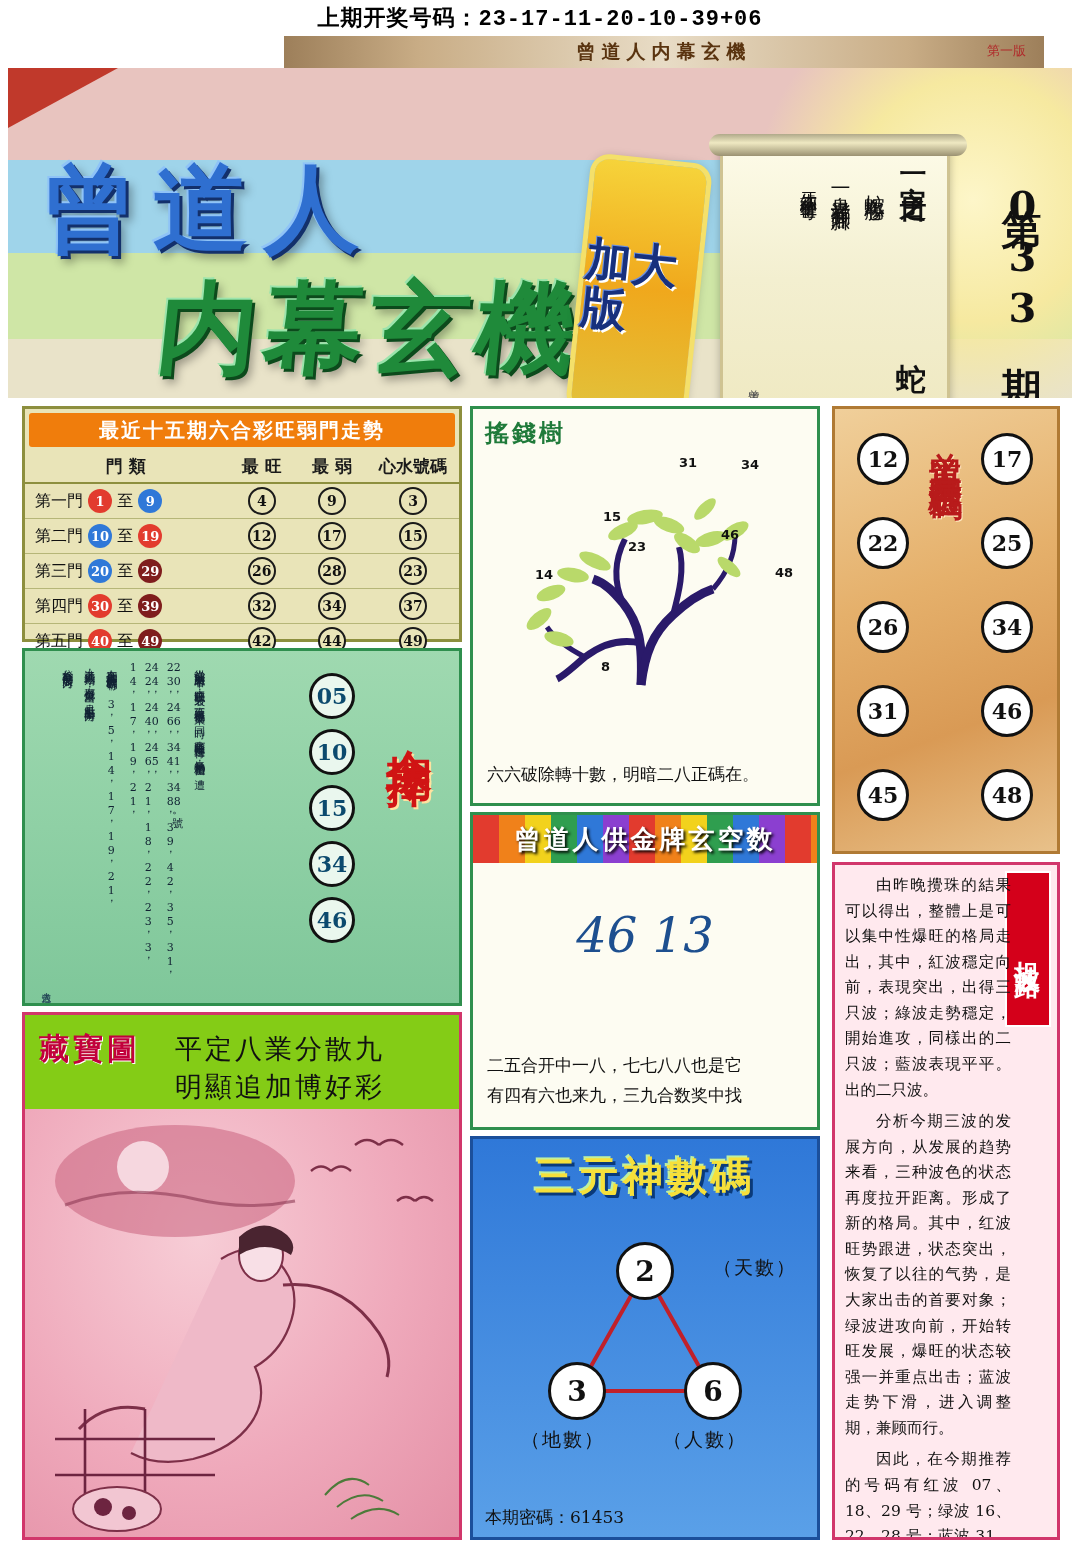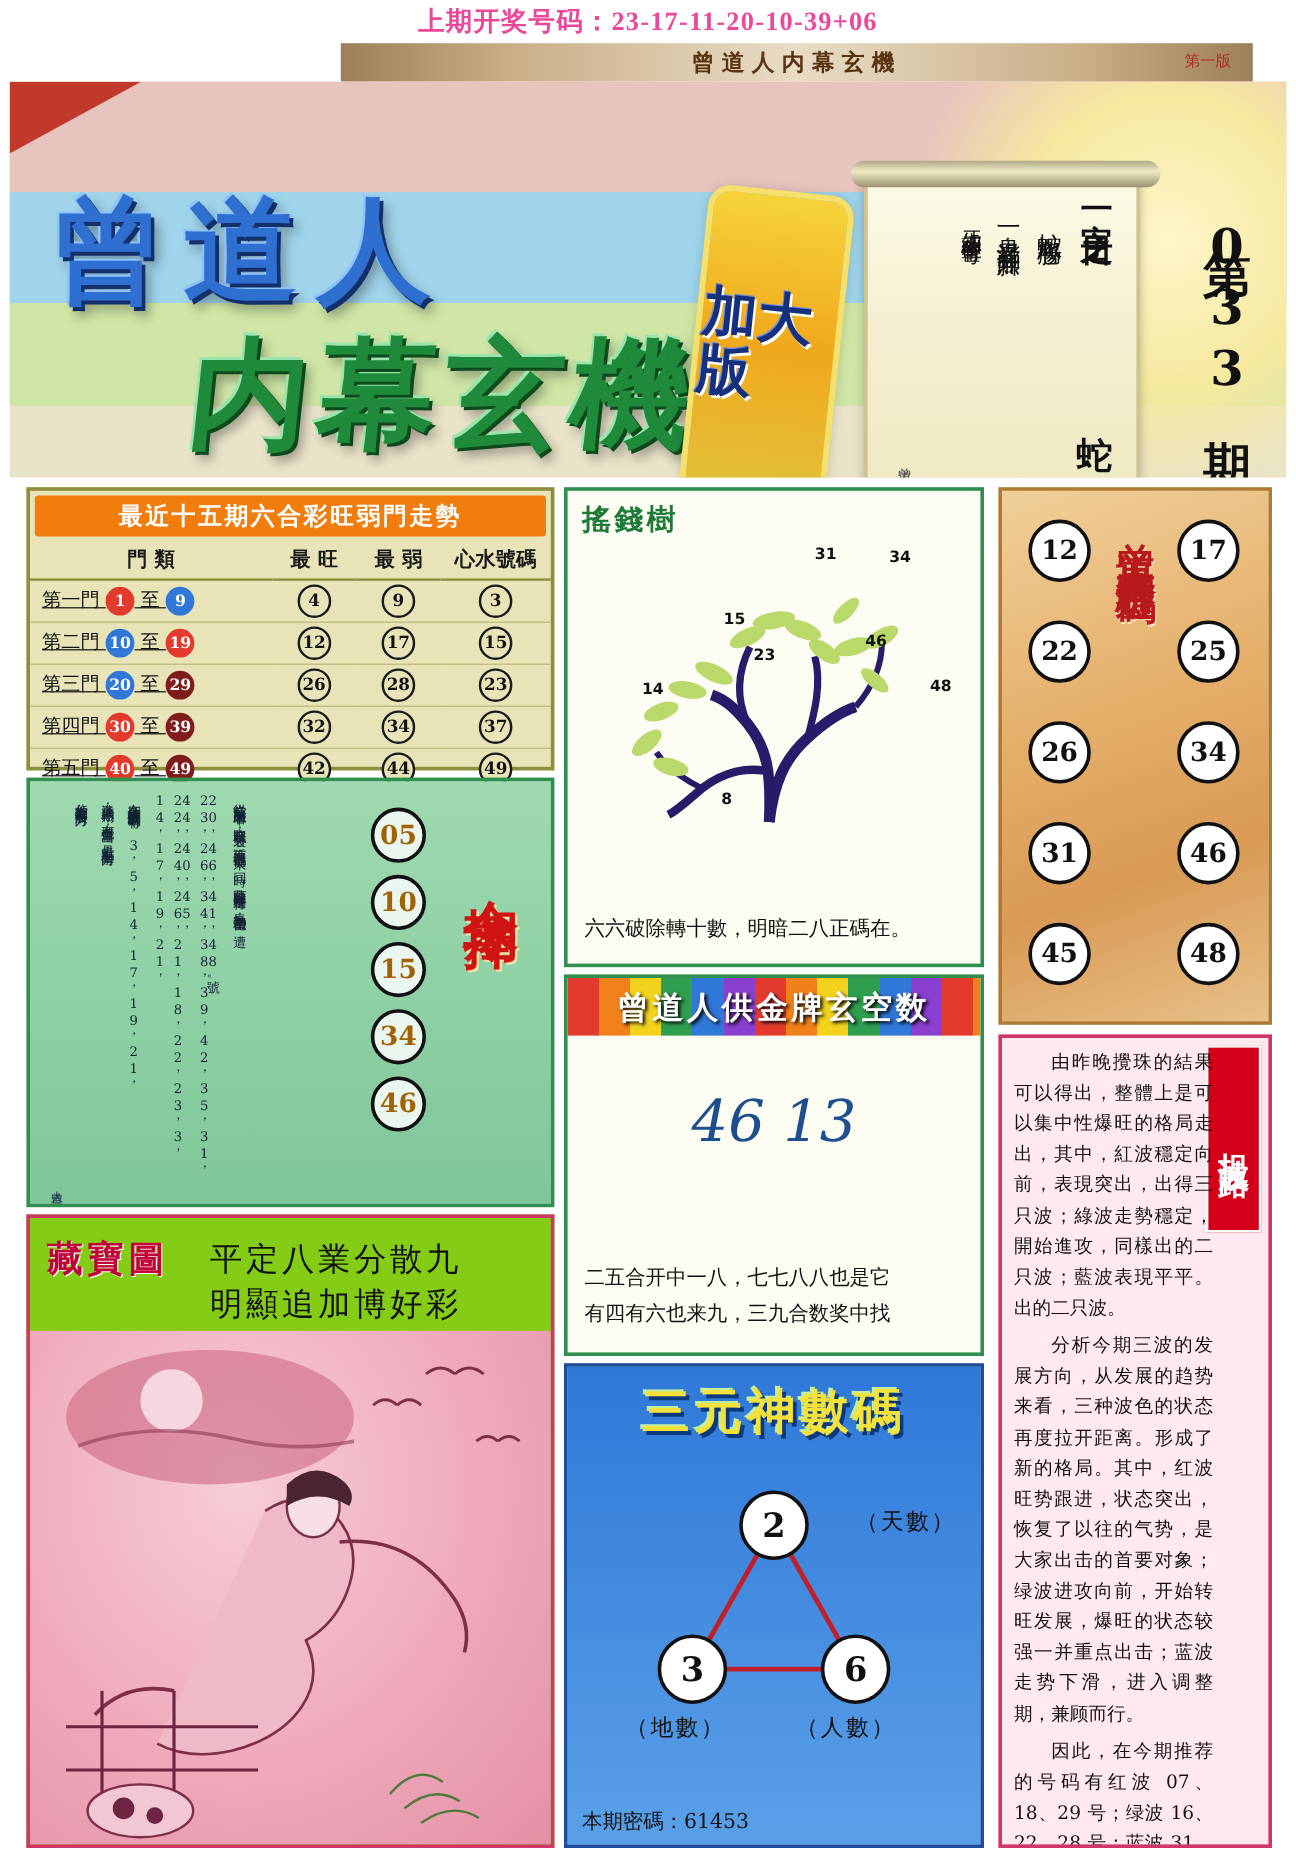--- a/index.html
+++ b/index.html
@@ -15,23 +15,23 @@
     position:absolute; left:0; top:0; width:1080px; height:1553px;
     background:#ffffff;
   }
   
   .topbar {
     position:absolute; left:0; top:0; width:1080px; height:36px;
     background:#ffffff;
     display:flex; align-items:center; justify-content:center;
   }
   .topbar .txt {
-    font-size:22px; font-weight:bold; color:#ec4899;
+    font-size:22px; font-weight:bold; color:#000000;
     letter-spacing:1px;
-    font-family:Liberation Serif, serif;
+    font-family:Liberation Mono, monospace;
   }
   
   .mast-band {
     position:absolute; left:0; top:36px; width:915px; height:32px;
     background:#ffffff;
   }
   .mast-band .inner {
     position:absolute; left:284px; top:0; width:760px; height:32px;
     background:linear-gradient(90deg,#9d7f5a 0%, #c9ad86 18%, #e8dcc6 50%, #c9ad86 82%, #9d7f5a 100%);
     display:flex; align-items:center; justify-content:center;
@@ -140,21 +140,21 @@
     font-family:"DejaVu Serif", serif; letter-spacing:2px;
     border-radius:3px;
   }
   #trend table { width:100%; border-collapse:collapse; font-family:"DejaVu Serif", serif;}
   #trend th {
     font-size:17px; color:#1a1a1a; padding:4px 0; font-weight:bold;
     border-bottom:2px solid #8d8f3e;
   }
   #trend td {
     text-align:center; font-size:16px; padding:3px 12px;
-    border-bottom:1px solid #b6b678; color:#111;text-decoration:underline;
+    border-bottom:1px solid #b6b678; color:#111;
   }
   #trend td.mc { text-align:left; padding-left:10px; white-space:nowrap; }
   .ball {
     display:inline-flex; align-items:center; justify-content:center;
     width:24px; height:24px; border-radius:50%;
     font-size:13px; font-weight:bold; color:#fff;
     vertical-align:middle;
   }
   .ball.red{ background:#e23b2e; } .ball.blue{ background:#2f78d8; } .ball.green{ background:#7f1d1d; }
   .circ {
@@ -223,21 +223,21 @@
     writing-mode:vertical-rl; text-orientation:upright;
     font-size:46px; font-weight:bold; color:#d01414;
     font-family:"DejaVu Serif", serif; letter-spacing:6px;
     text-shadow:2px 2px 0 #ffe2a0;
   }
   #tips .nums { position:absolute; right:104px; top:22px; }
   #tips .nums .c {
     display:flex; align-items:center; justify-content:center;
     width:46px; height:46px; border-radius:50%;
     border:3px solid #111; background:#eaf7ee;
-    font-size:22px; font-weight:bold; color:#a16207; margin-bottom:10px;
+    font-size:22px; font-weight:bold; color:#0c4a6e; margin-bottom:10px;
     font-family:"DejaVu Serif", serif;
     margin-left:12px;
   }
   
   #gold {
     left:470px; top:812px; width:350px; height:318px;
     background:#fdfcf2; border:3px solid #2f8f4e;
     overflow:hidden;
   }
   #gold .hd {

